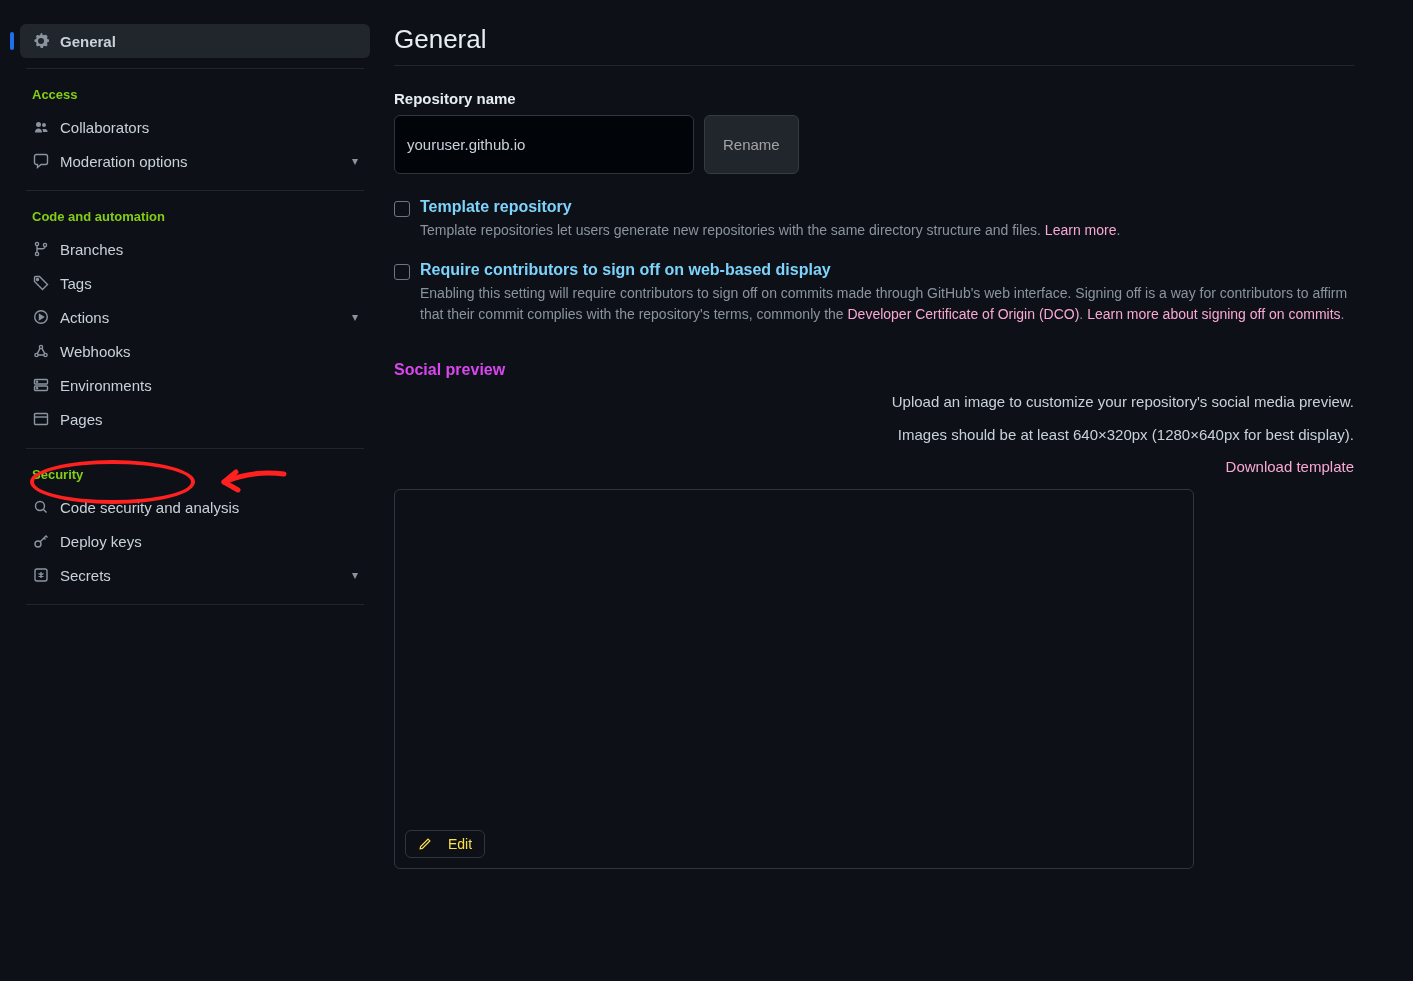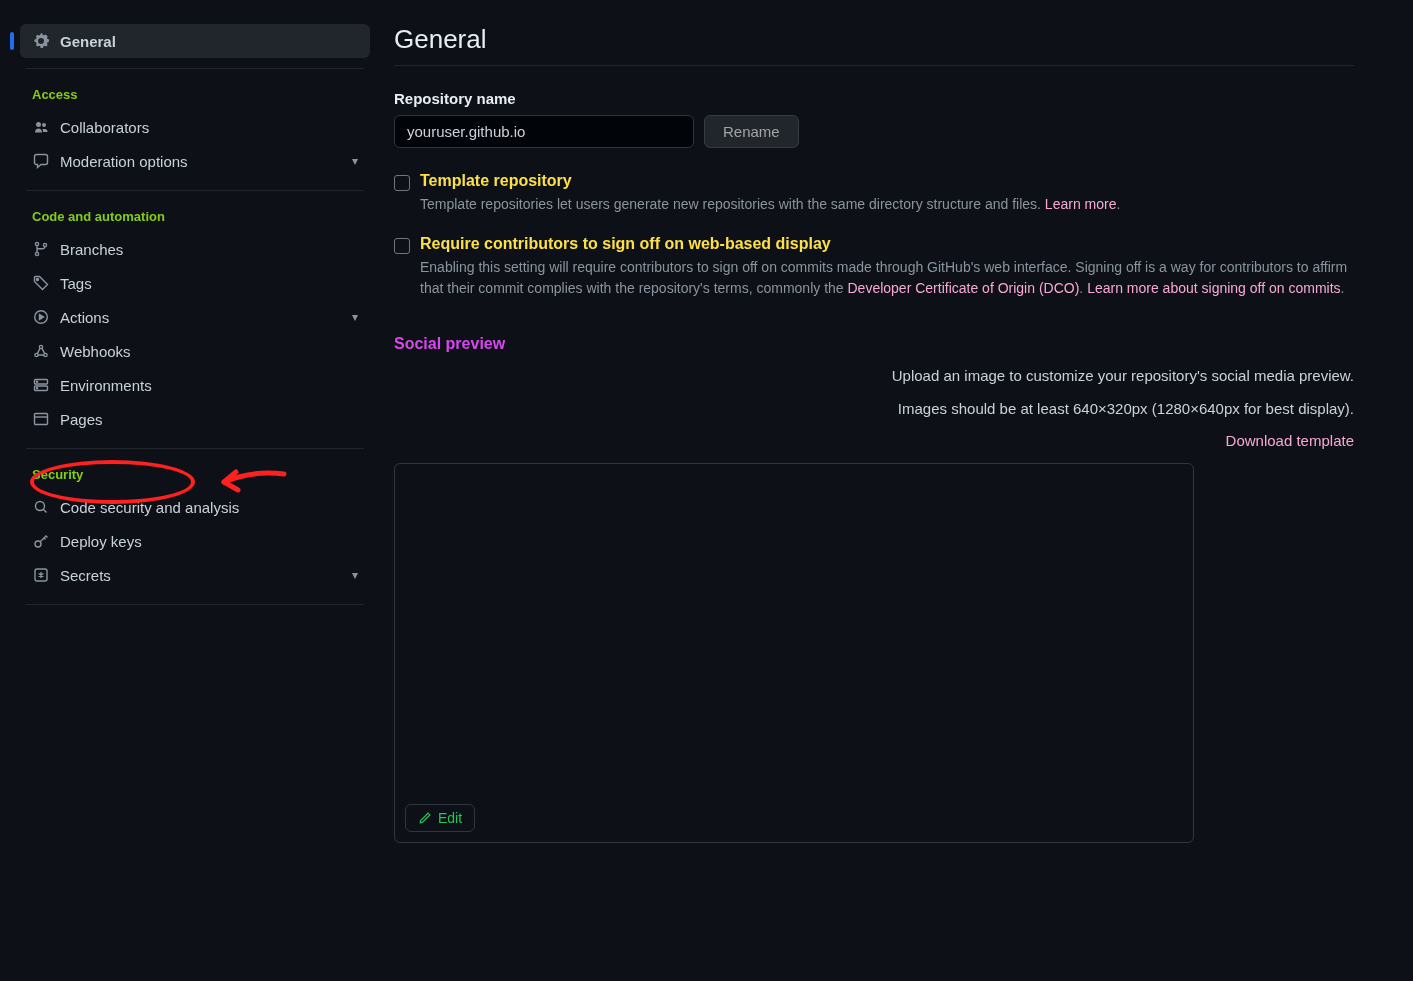--- a/index.html
+++ b/index.html
@@ -87,21 +87,21 @@
     display: block;
     margin-bottom: 8px;
     font-size: 15px;
   }
   .input-row { display: flex; gap: 10px; margin-bottom: 24px; }
   .text-input {
     background: #010409;
     border: 1px solid #30363d;
     border-radius: 6px;
     color: #c9d1d9;
-    padding: 7px 12px;
+    padding: 20px 12px;
     width: 300px;
     font-size: 15px;
   }
   .btn {
     background: #21262d;
     border: 1px solid #363b42;
     color: #a3a3a3;
     border-radius: 6px;
     padding: 7px 18px;
     font-size: 15px;
@@ -111,41 +111,41 @@
   .checkbox-block { display: flex; gap: 10px; margin-bottom: 20px; }
   .checkbox-box {
     width: 16px; height: 16px;
     border: 1px solid #6e7681;
     border-radius: 3px;
     background: #0d1117;
     flex-shrink: 0;
     margin-top: 3px;
     cursor: pointer;
   }
-  .checkbox-title { font-weight: 600; color: #fde047; font-size: 16px; }
+  .checkbox-title { font-weight: 600; color: #7dd3fc; font-size: 16px; }
   .checkbox-desc { color: #8b949e; font-size: 14px; margin-top: 4px; line-height: 1.5; }
   .link { color: #f9a8d4; cursor: pointer; }
   .section-title { font-weight: 600; color: #d946ef; font-size: 16px; margin-bottom: 12px; }
   .para { color: #c9d1d9; font-size: 15px; margin-bottom: 10px; line-height: 1.5; text-align: right; }
   .preview-box {
     border: 1px solid #30363d;
     border-radius: 6px;
     height: 380px;
     position: relative;
     margin-top: 8px;
     width: 800px;
     max-width: 100%;
   }
   .edit-btn {
     position: absolute;
     bottom: 10px; left: 10px;
-    display: inline-flex; align-items: center; gap: 6px;
+    display: inline-flex; align-items: center; gap: 16px;
     background: #0d1117;
     border: 1px solid #30363d;
-    color: #22c55e;
+    color: #fde047;
     border-radius: 6px;
     padding: 5px 12px;
     font-size: 14px;
     cursor: pointer;
   }
   .annotation-circle {
     position: absolute;
     border: 4px solid #ff2020;
     border-radius: 50%;
     pointer-events: none;

